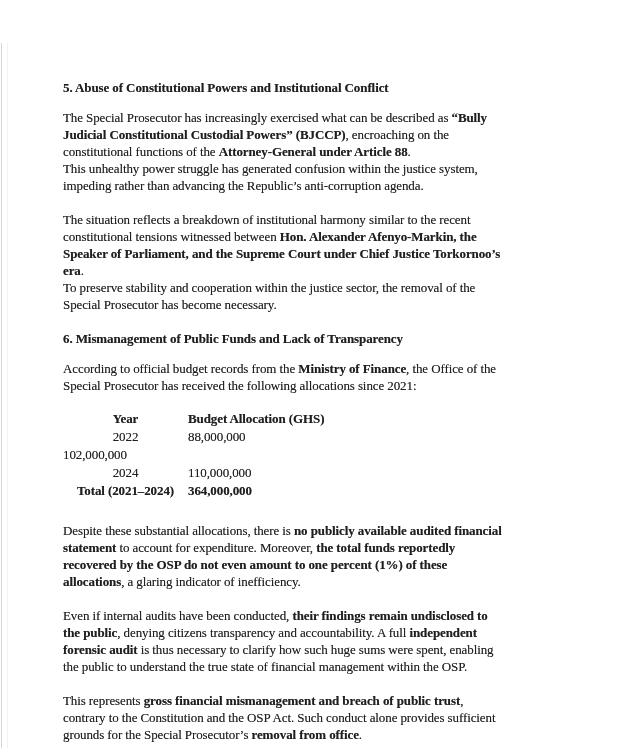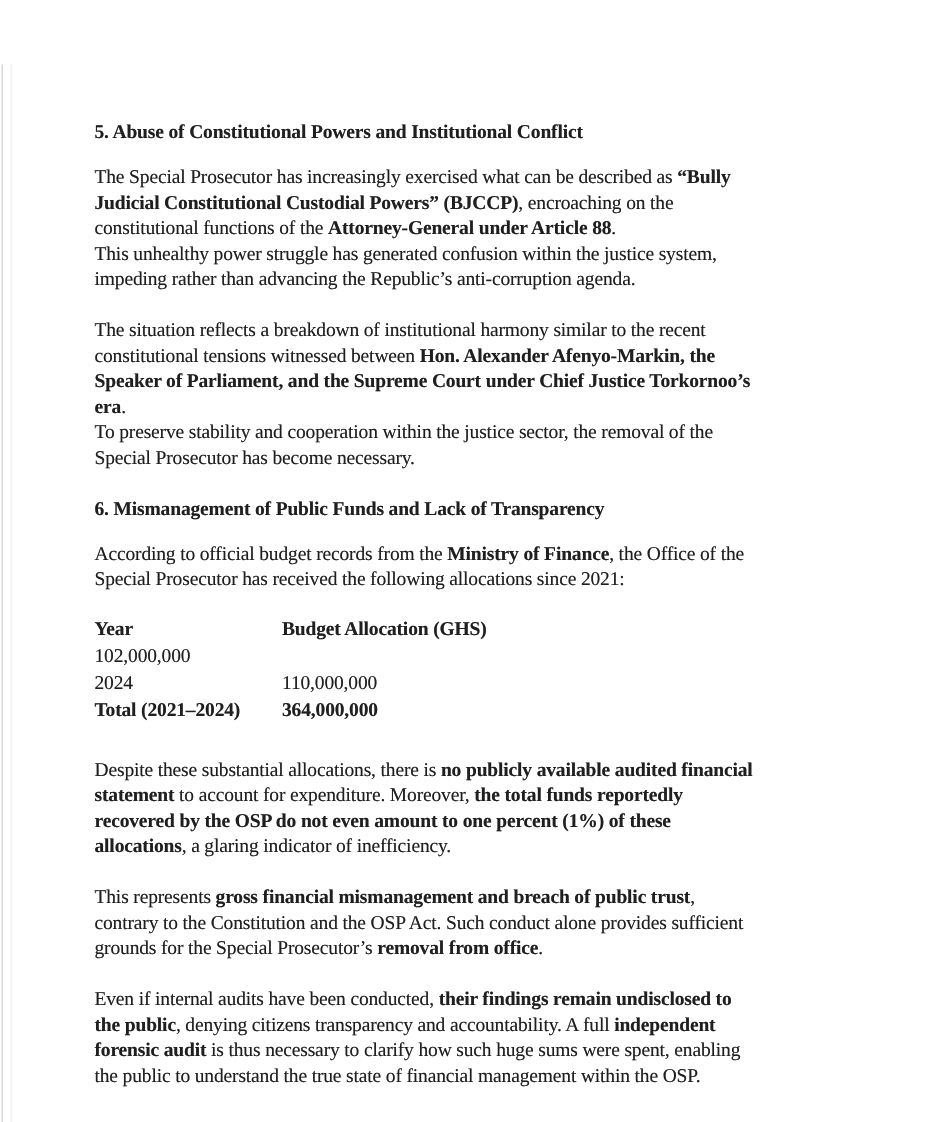--- a/index.html
+++ b/index.html
@@ -69,20 +69,21 @@
     margin-top: 16px;
   }
   .trow {
     display: flex;
     line-height: 18px;
   }
   .tcell-year, .tcell-label {
     width: 125px;
     flex: 0 0 auto;
     white-space: nowrap;
+    text-align: center;
   }
   .tcell-alloc, .tcell-value {
     flex: 0 0 auto;
     white-space: nowrap;
     text-align: center;
   }
   .thead, .trow-total {
     font-weight: 700;
   }
 </style>
@@ -115,41 +116,45 @@
     <div class="para para-after-h6"><span>According to official budget records from the </span><b>Ministry of Finance</b><span>, the Office of the
 Special Prosecutor has received the following allocations since 2021:</span></div>
 
     <div class="btable">
       <div class="trow thead">
         <span class="tcell-year">Year</span>
         <span class="tcell-alloc">Budget Allocation (GHS)</span>
       </div>
       <div>
           <div class="trow">
+            <span class="tcell-year">2022</span>
+            <span class="tcell-alloc">88,000,000</span>
+          </div>
+          <div class="trow">
             <span class="tcell-alloc">102,000,000</span>
           </div>
           <div class="trow">
             <span class="tcell-year">2024</span>
             <span class="tcell-alloc">110,000,000</span>
           </div>
         </div>
       <div class="trow trow-total">
         <span class="tcell-label">Total (2021–2024)</span>
         <span class="tcell-value">364,000,000</span>
       </div>
     </div>
 
     <div class="para para-after-table"><span>Despite these substantial allocations, there is </span><b>no publicly available audited financial
 statement</b><span> to account for expenditure. Moreover, </span><b>the total funds reportedly
 recovered by the OSP do not even amount to one percent (1%) of these
 allocations</b><span>, a glaring indicator of inefficiency.</span></div>
 
-    <div class="para"><span>This represents </span><b>gross financial mismanagement and breach of public trust</b><span>,
-contrary to the Constitution and the OSP Act. Such conduct alone provides sufficient
-grounds for the Special Prosecutor’s </span><b>removal from office</b><span>.</span></div>
-
     <div class="para"><span>Even if internal audits have been conducted, </span><b>their findings remain undisclosed to
 the public</b><span>, denying citizens transparency and accountability. A full </span><b>independent
 forensic audit</b><span> is thus necessary to clarify how such huge sums were spent, enabling
 the public to understand the true state of financial management within the OSP.</span></div>
 
+    <div class="para"><span>This represents </span><b>gross financial mismanagement and breach of public trust</b><span>,
+contrary to the Constitution and the OSP Act. Such conduct alone provides sufficient
+grounds for the Special Prosecutor’s </span><b>removal from office</b><span>.</span></div>
+
   </div>
 </div>
 
 </body></html>

